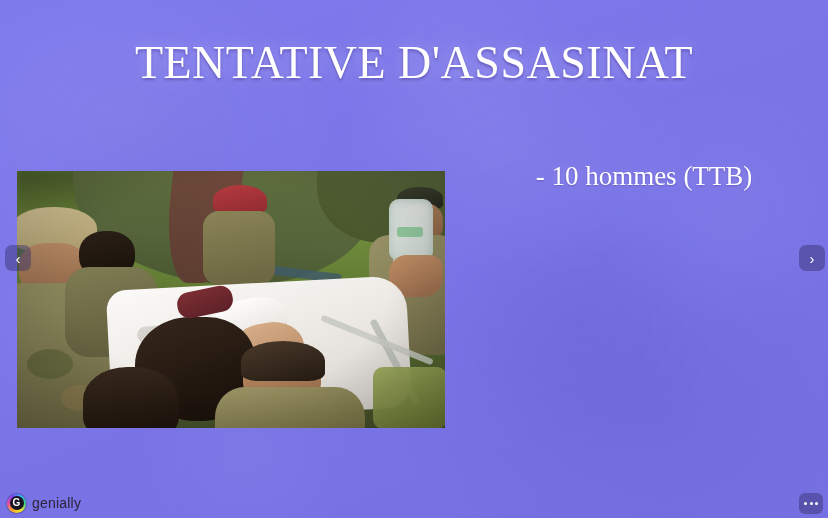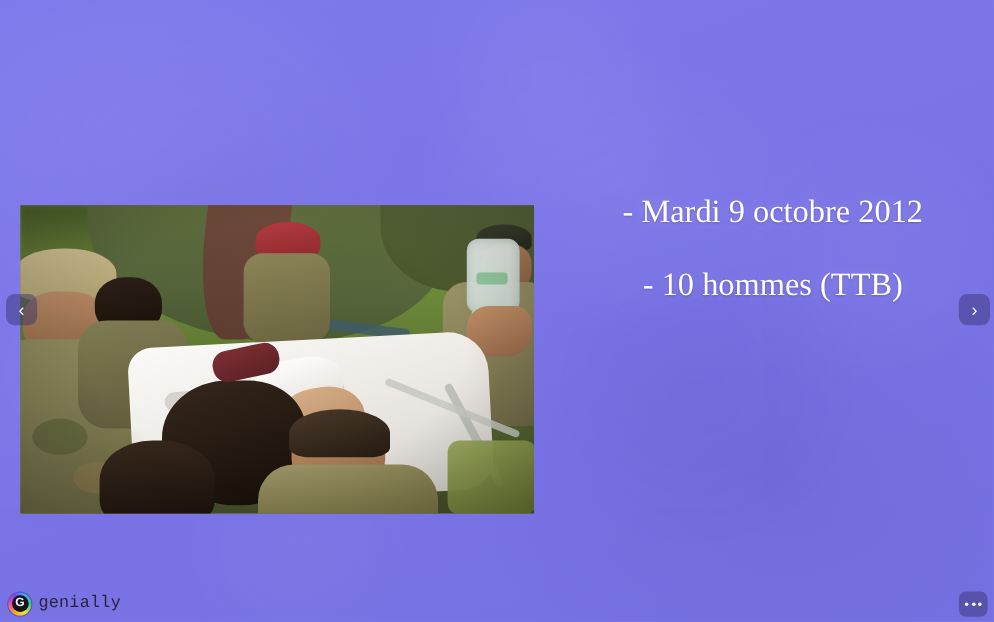--- a/index.html
+++ b/index.html
@@ -75,38 +75,39 @@
     display:flex;align-items:center;justify-content:center;
     box-shadow:0 0 0 1px rgba(0,0,0,.25);
   }
   #brand-mark-inner{
     width:14px;height:14px;border-radius:50%;background:#17121f;
     display:flex;align-items:center;justify-content:center;
     color:#fff;font-family:"Liberation Sans",sans-serif;
     font-size:10px;font-weight:700;line-height:1;
   }
   #brand-word{
-    color:#2b2438;font-family:Liberation Mono, monospace;
+    color:#2b2438;font-family:Liberation Sans, sans-serif;
     font-size:14px;letter-spacing:.2px;text-align:right;
   }
 
   
   #more-btn{
     position:absolute;left:799px;top:493px;width:24px;height:21px;border-radius:6px;
     background:rgba(52,48,110,.46);
     display:flex;align-items:center;justify-content:center;gap:2.5px;
     cursor:pointer;
   }
   #more-btn i{width:3px;height:3px;border-radius:50%;background:#fff;display:block;}
 </style>
 </head>
 <body>
 
 <div id="slide">
 
+  <div id="title">TENTATIVE D'ASSASINAT</div>
 
   <div id="photo" title="Des soldats transportent sur une civière une adolescente blessée, la tête bandée, près d'un hélicoptère militaire; un homme tient une poche de perfusion.">
 
     <div class="ph" style="left:0;top:0;width:428px;height:257px;
                 background:linear-gradient(180deg,#5f7a33 0%,#6d8a3a 28%,#5a7230 55%,#46502a 100%);"></div>
 
     <div class="ph" style="left:0;top:0;width:120px;height:58px;
                 background:linear-gradient(180deg,#4c5f2c,#6a8437);filter:blur(3px);"></div>
 
     <div class="ph" style="left:56px;top:-6px;width:300px;height:120px;border-radius:0 0 46% 60%/0 0 70% 90%;
@@ -193,21 +194,20 @@
                 transform:rotate(22deg);border-radius:4px;opacity:.85;"></div>
 
     <div class="ph" style="left:356px;top:196px;width:74px;height:62px;border-radius:10px;
                 background:linear-gradient(160deg,#9aa85a,#6f7d34);opacity:.95;"></div>
 
     <div class="ph" style="left:0;top:0;width:428px;height:257px;
                 background:radial-gradient(ellipse at 50% 45%, rgba(0,0,0,0) 52%, rgba(0,0,0,.26) 100%);"></div>
   </div>
 
   <div id="bullets">
-    <div class="bullet">- Mardi  9 octobre 2012</div>
     <div class="bullet">- 10 hommes (TTB)</div>
   </div>
 
   <div class="nav" id="nav-prev">‹</div>
   <div class="nav" id="nav-next">›</div>
 
   <div id="brand">
     <div id="brand-mark">
       <div id="brand-mark-inner">G</div>
     </div>

